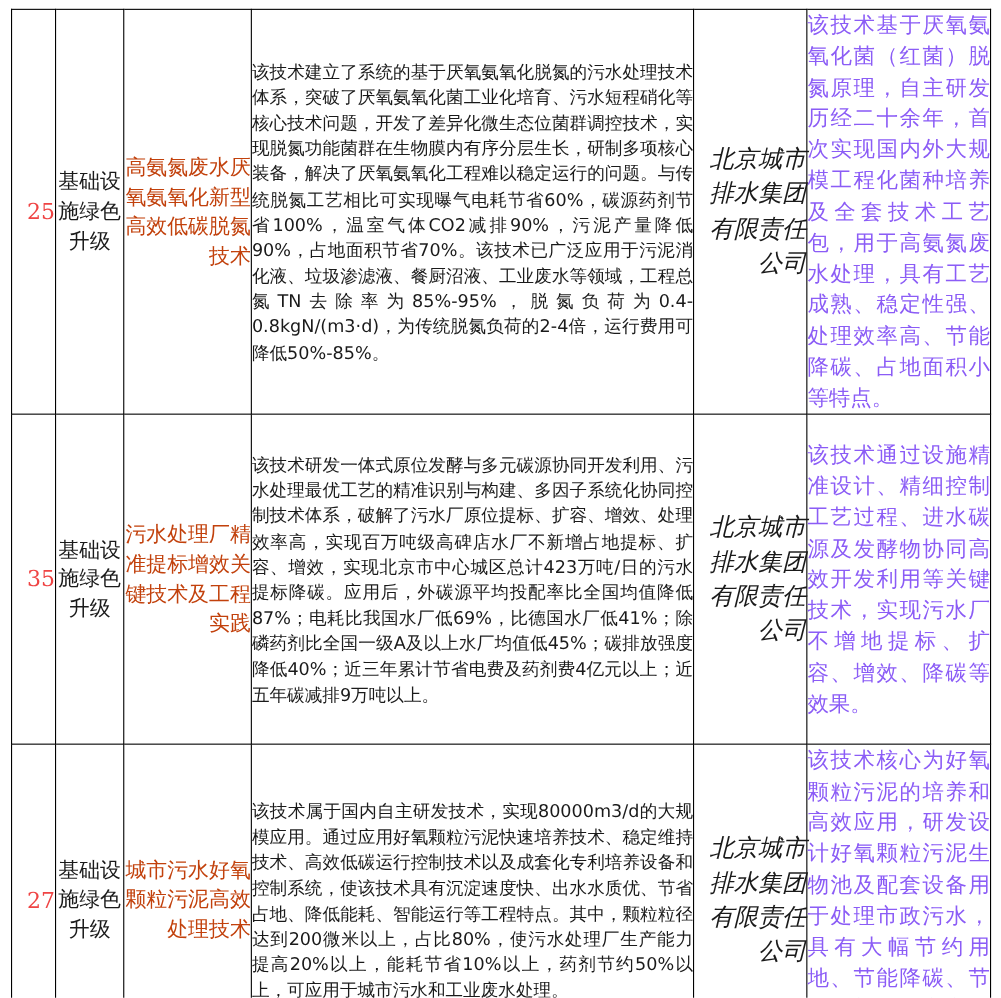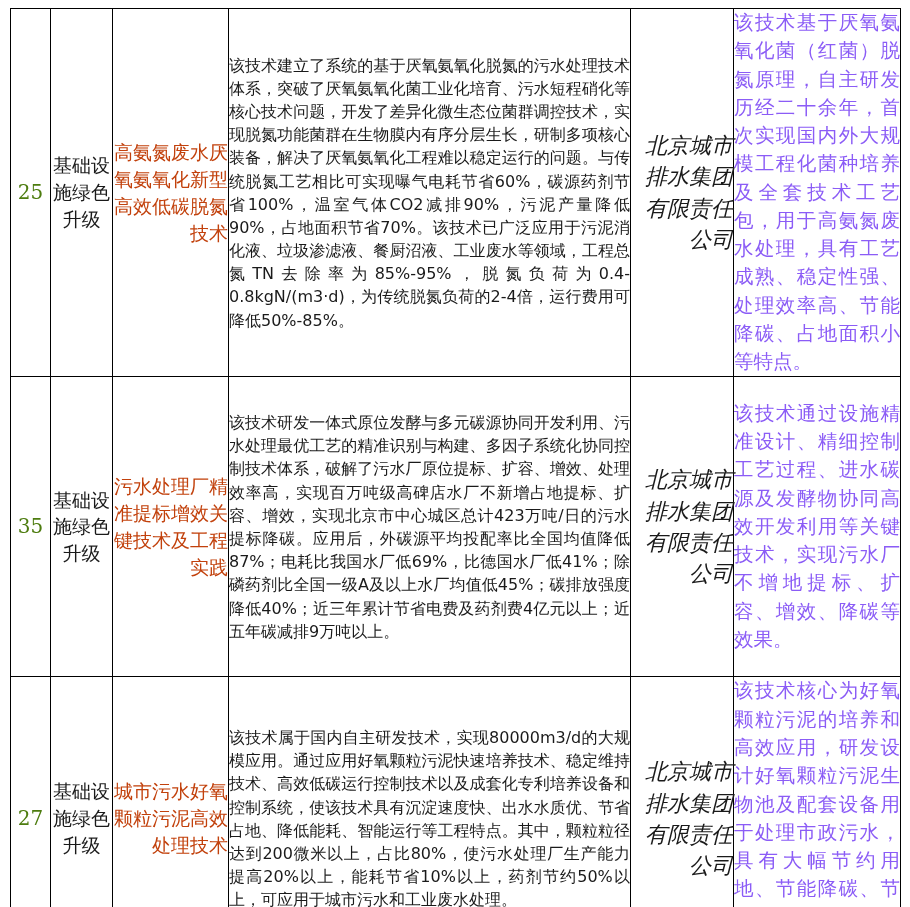--- a/index.html
+++ b/index.html
@@ -35,24 +35,24 @@
   }
   
   col.c-index  { width: 40px; }
   col.c-cat    { width: 62px; }
   col.c-name   { width: 116px; }
   col.c-desc   { width: 402px; }
   col.c-org    { width: 103px; }
   col.c-note   { width: 167px; }
 
   .cell-index {
-    text-align: center;
+    text-align: right;
     font-size: 20px;
     line-height: 1.25;
-    color: #4d7c0f;
+    color: #ef4444;
     font-family: "DejaVu Serif", "Liberation Serif", serif;
   }
   .cell-cat {
     text-align: center;
     font-size: 19px;
     line-height: 1.42;
     padding: 0 4px;
     color: #1a1a1a;
     margin-top: 24px;
   }

